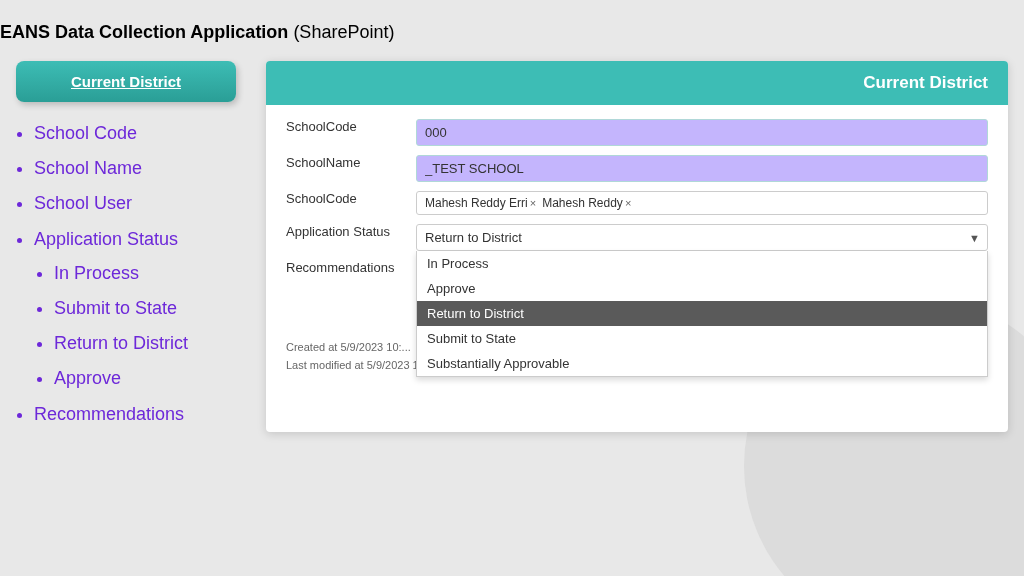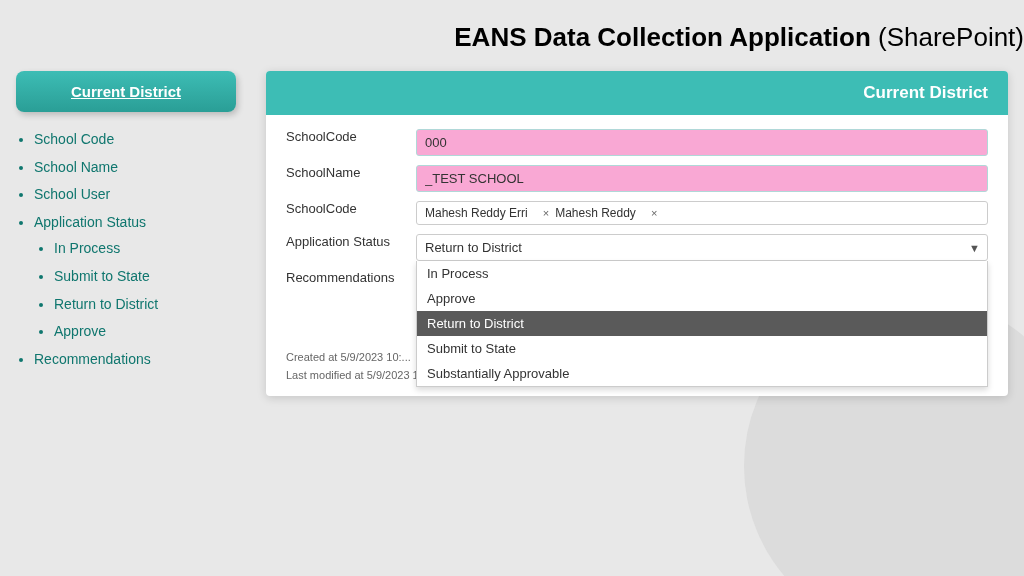--- a/index.html
+++ b/index.html
@@ -19,22 +19,22 @@
       bottom: -60px;
       width: 340px;
       height: 340px;
       background: #d0d0d0;
       border-radius: 50%;
       opacity: 0.5;
       z-index: 0;
     }
 
     .page-title {
-      text-align: right;
-      font-size: 26px;
+      text-align: left;
+      font-size: 18px;
       font-weight: 400;
       padding: 22px 0 18px 0;
       position: relative;
       z-index: 1;
     }
     .page-title strong {
       font-weight: 800;
     }
 
     .content-area {
@@ -62,23 +62,23 @@
       padding: 12px 18px;
       text-align: center;
       margin-bottom: 14px;
       box-shadow: 2px 3px 6px rgba(0,0,0,0.2);
       cursor: pointer;
     }
 
     .left-panel ul {
       list-style: disc;
       padding-left: 18px;
-      font-size: 14px;
+      font-size: 18px;
       line-height: 1.9;
-      color: #0f766e;
+      color: #6d28d9;
     }
     .left-panel ul li {
       margin-bottom: 1px;
     }
     .left-panel ul ul {
       list-style: disc;
       padding-left: 20px;
     }
 
     
@@ -114,21 +114,21 @@
 
     .form-label {
       width: 130px;
       color: #333;
       font-weight: 500;
       flex-shrink: 0;
     }
 
     .form-input {
       flex: 1;
-      background: #f9a8d4;
+      background: #c4b5fd;
       border: 1px solid #b0d8d8;
       border-radius: 3px;
       padding: 5px 8px;
       font-size: 13px;
       color: #333;
       outline: none;
     }
 
     .form-input-tags {
       flex: 1;
@@ -139,21 +139,21 @@
       font-size: 13px;
       color: #333;
       display: flex;
       align-items: center;
       gap: 6px;
     }
 
     .tag {
       display: inline-flex;
       align-items: center;
-      gap: 15px;
+      gap: 2px;
       font-size: 12px;
       color: #333;
     }
     .tag-x {
       color: #666;
       cursor: pointer;
       font-size: 11px;
     }
 
     

